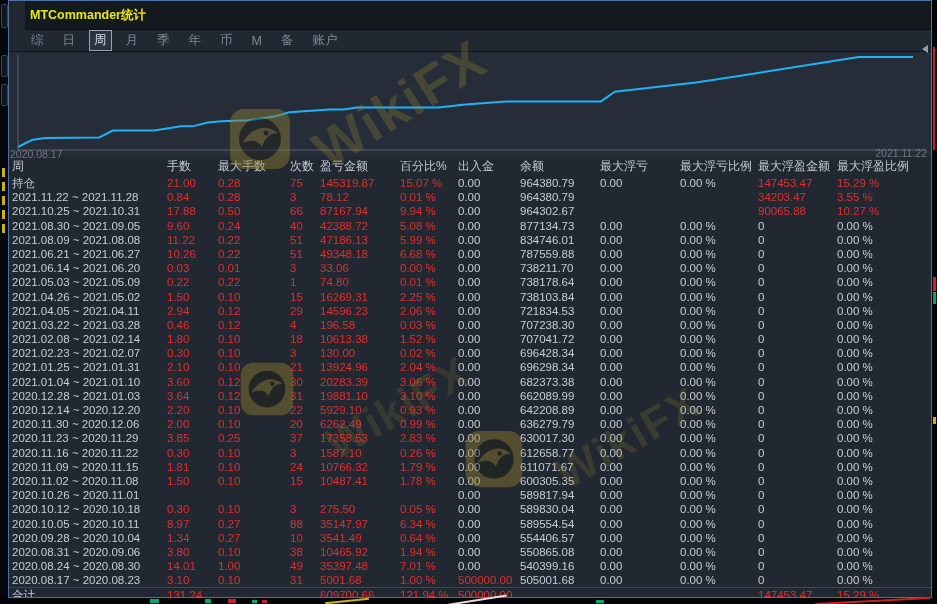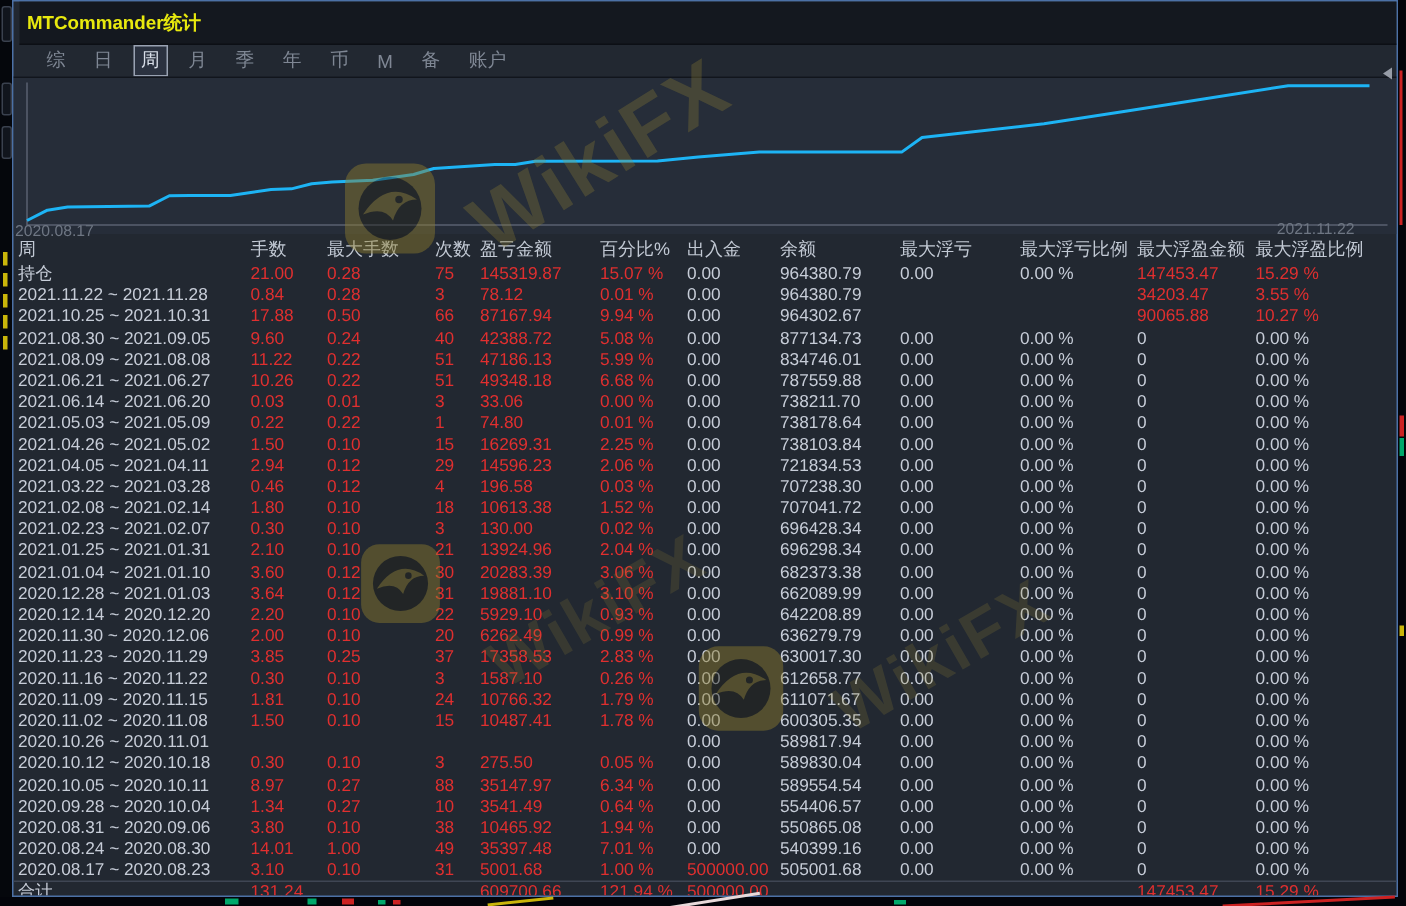--- a/index.html
+++ b/index.html
@@ -8,33 +8,33 @@
 
   
   #left-strip{position:absolute;left:0;top:0;width:8px;height:604px;background:#05070c;}
   .lbtn{position:absolute;left:1px;width:5px;border:1px solid #3a414e;border-radius:2px;background:#11151d;}
   .ldash{position:absolute;left:2px;width:3px;height:9px;background:#c9b50a;}
 
   
   #window{position:absolute;left:8px;top:0;width:924px;height:598px;background:#222831;
     border:1px solid #4c71a6;box-sizing:border-box;overflow:hidden;}
 
-  .titlebar{position:absolute;left:4px;top:0;right:0;height:28px;background:#14181f;border-bottom:1px solid #0c0f15;}
+  .titlebar{position:absolute;left:16px;top:0;right:0;height:28px;background:#14181f;border-bottom:1px solid #0c0f15;}
   .title{position:absolute;left:5px;top:0;line-height:28px;font-size:12.5px;font-weight:bold;color:var(--title_yellow);}
   .brand{position:absolute;right:8px;top:0;line-height:28px;font-size:12px;color:var(--brand_blue);}
 
   .menubar{position:absolute;left:0;top:29px;right:0;height:21px;display:flex;align-items:center;gap:9px;padding-left:17px;}
   .tab{color:#7f8794;font-size:12.5px;padding:1px 4px;border:1px solid transparent;cursor:default;}
   .tab.sel{color:#d8dee8;border:1px solid #99a2b2;background:#2b3240;}
 
   .chart{position:absolute;left:0;top:50px;width:922px;height:105px;background:#262d39;border-top:1px solid #11151c;box-sizing:border-box;}
   .chart svg{position:absolute;left:0;top:0;overflow:visible;}
   .x-label{position:absolute;font-size:10.5px;color:#6e7683;}
   .x-label.start{left:1px;bottom:-4px;text-align:center;}
-  .x-label.end{right:28px;bottom:-3px;}
+  .x-label.end{right:4px;bottom:-3px;}
   .scroll-arrow{position:absolute;left:913px;top:44px;width:0;height:0;
     border-top:4px solid transparent;border-bottom:4px solid transparent;border-right:6px solid #979da8;}
 
   
   .table{position:absolute;left:0;top:155px;right:0;bottom:0;overflow:hidden;}
   .tr{display:grid;grid-template-columns:158px 51px 72px 30px 80px 58px 62px 80px 80px 78px 79px 1fr;
     height:14.2px;line-height:14.2px;}
   .th-row{height:20px;line-height:20px;}
   .td{overflow:hidden;white-space:nowrap;font-size:11.5px;}
   .td:first-child{padding-left:3px;}

